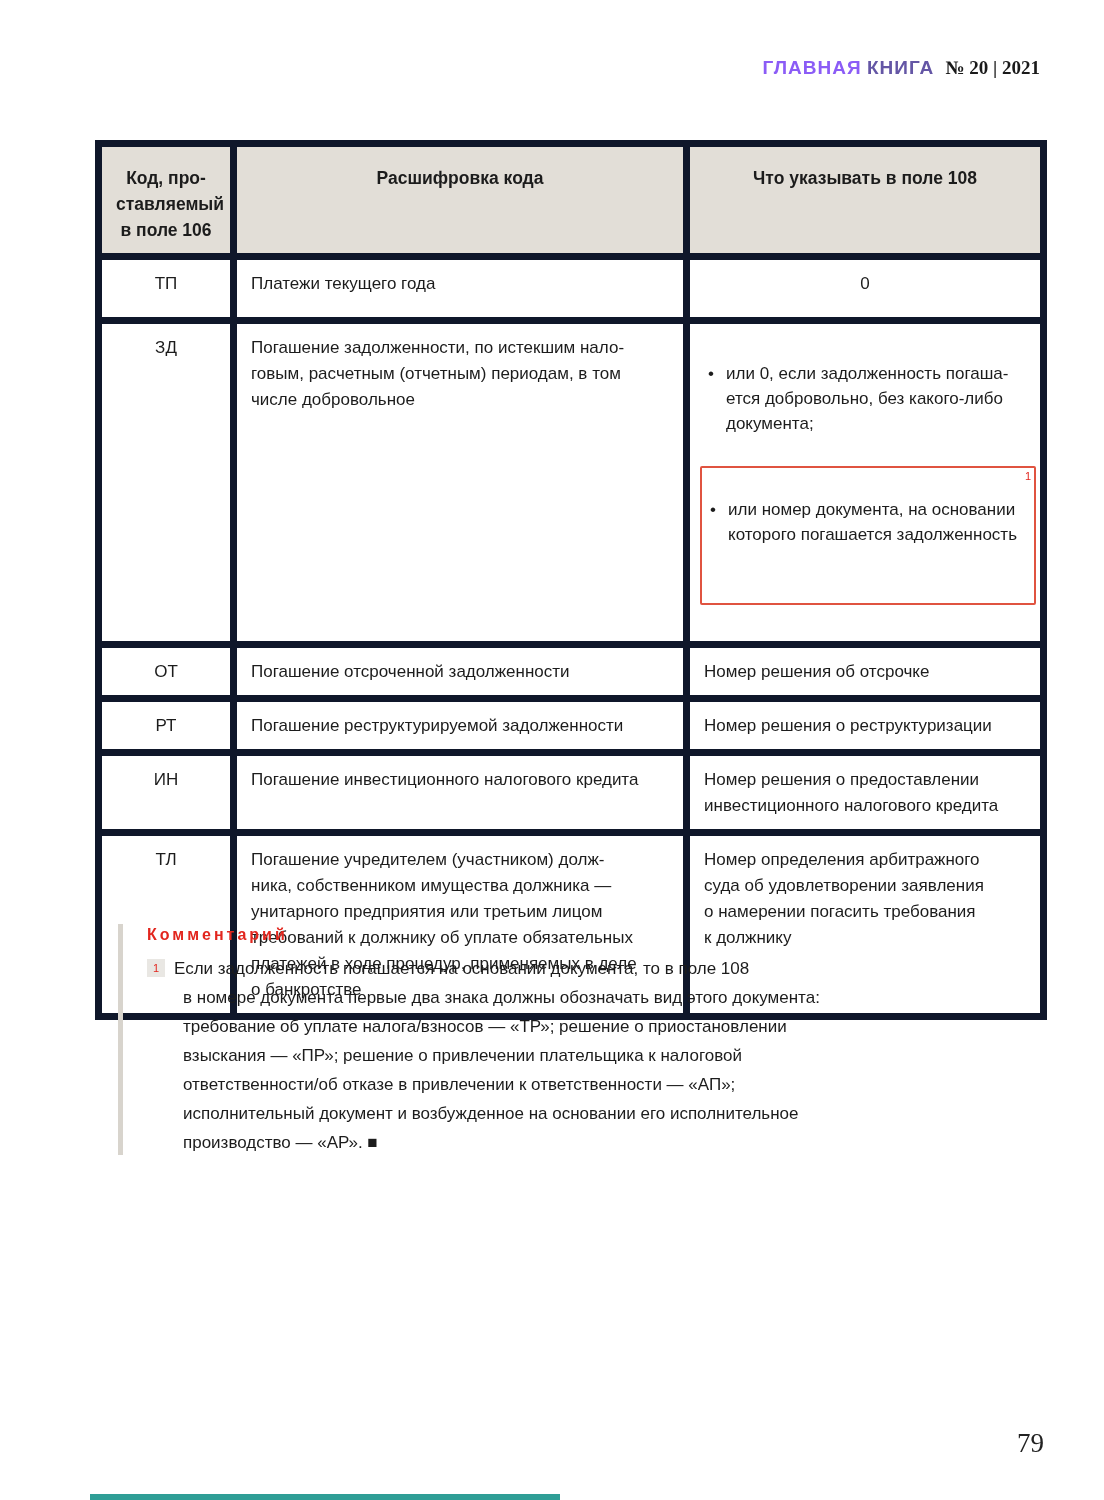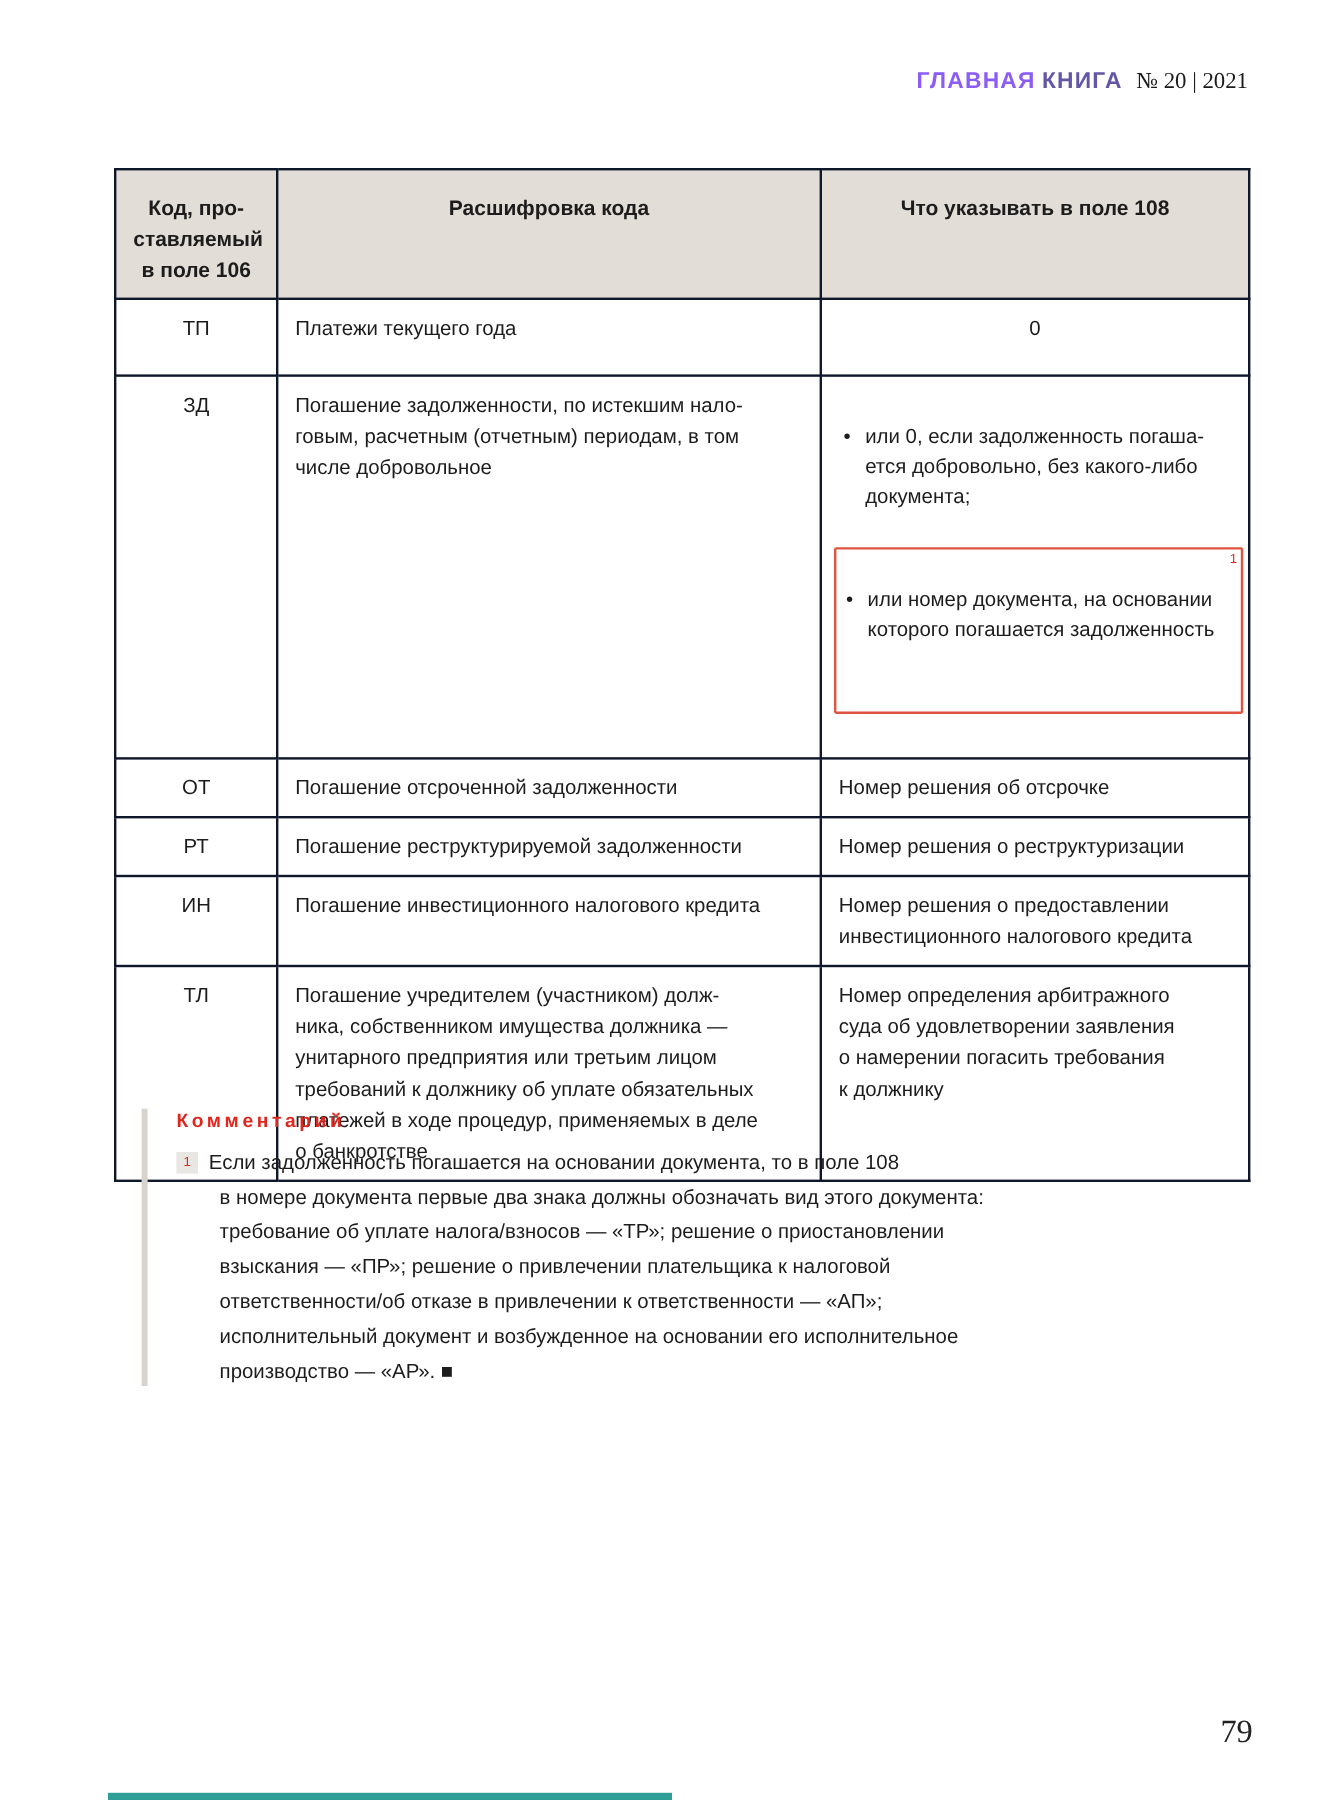--- a/index.html
+++ b/index.html
@@ -11,32 +11,32 @@
     color:#1c1c1c;
     overflow:hidden;
   }
   
   .runhead{
     position:absolute;top:56px;right:64px;
     font-size:19px;line-height:24px;white-space:nowrap;
   }
   .brand-black{font-weight:bold;letter-spacing:1px;color:#8b5cf6;}
   .brand-accent{font-weight:bold;letter-spacing:1px;color:#6456a5;}
-  .issue{font-family:"Liberation Serif","DejaVu Serif",serif;font-weight:normal;color:#1a1a1a;margin-left:6px;}
+  .issue{font-family:"Liberation Serif","DejaVu Serif",serif;font-weight:bold;color:#1a1a1a;margin-left:6px;}
   
   table.codes{
     position:absolute;left:95px;top:140px;
     width:945px;border-collapse:collapse;table-layout:fixed;
     font-size:17px;line-height:26px;
   }
   table.codes col.c1{width:135px;}
   table.codes col.c2{width:453px;}
   table.codes col.c3{width:357px;}
   table.codes th, table.codes td{
-    border:2px solid #0f172a;
+    border:7px solid #0f172a;
     vertical-align:top;
     padding:11px 14px 10px 14px;
   }
   table.codes thead th{
     background:#e2ded7;
     height:100px;box-sizing:border-box;
     font-weight:bold;font-size:17.5px;line-height:26px;
     text-align:center;vertical-align:top;
     padding-top:18px;
     white-space:pre-line;

